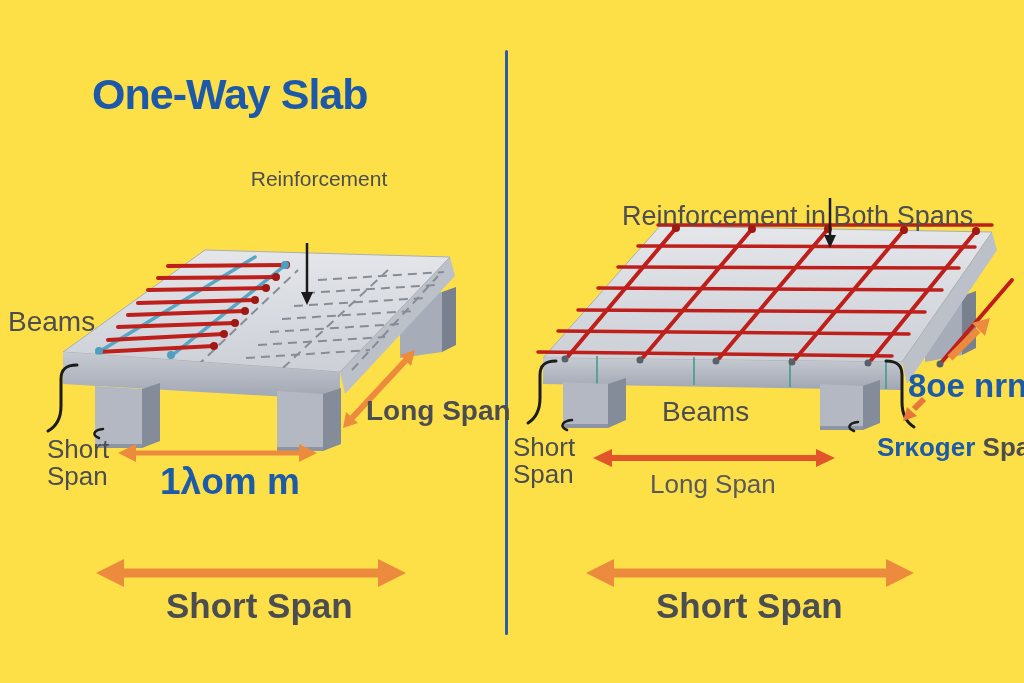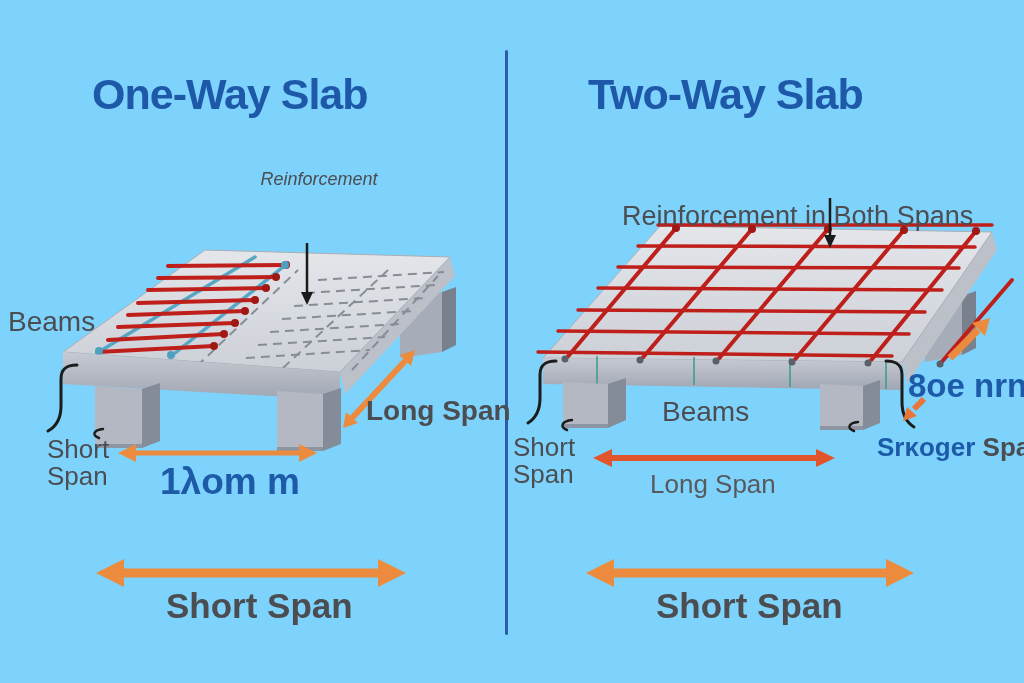--- a/index.html
+++ b/index.html
@@ -1,17 +1,17 @@
 <!DOCTYPE html>
 <html><head>
 <meta charset="utf-8">
 <style>
   html,body{margin:0;padding:0;background:#ffffff;}
   .canvas{
-    position:relative;width:1024px;height:683px;background:#7dd3fc;overflow:hidden;
+    position:relative;width:1024px;height:683px;background:#fde047;overflow:hidden;
     font-family:"Liberation Sans", sans-serif;
   }
   .abs{position:absolute;}
   .title{font-size:43px;font-weight:700;letter-spacing:-1px;color:#1e59a9;white-space:nowrap;}
   .label{color:#4b4d51;}
   .blue-note{color:#1d5ba9;font-weight:700;white-space:nowrap;}
   .divider{position:absolute;left:505px;top:50px;width:3px;height:585px;background:#2d5ca6;border-radius:2px;}
   svg{display:block;}
   .nowrap{white-space:nowrap;}
 </style>
@@ -206,38 +206,37 @@
       <line x1="608" y1="573" x2="892" y2="573" stroke="#ec8b3e" stroke-width="9"></line>
       <polygon points="586,573 614,559 614,587" fill="#ec8b3e"></polygon>
       <polygon points="914,573 886,559 886,587" fill="#ec8b3e"></polygon>
     </g>
   </svg>
 
   <div class="divider"></div>
 
   <div class="abs title" style="left:92px;top:70px;">One-Way Slab</div>
 
-  <div class="abs label" style="left:203px;top:162px;width:232px;text-align:center;font-size:18px;line-height:34px;font-style:italic;">
+  <div class="abs label" style="left:203px;top:162px;width:232px;text-align:center;font-size:21px;line-height:34px;">
     <div>Reinforcement</div>
   </div>
 
   <div class="abs label nowrap" style="left:8px;top:306px;font-size:28px;">Beams</div>
 
   <div class="abs label" style="left:47px;top:436px;font-size:26px;line-height:27px;">
     <div>Short</div>
     <div>Span</div>
   </div>
 
   <div class="abs label nowrap" style="left:366px;top:395px;font-size:28px;font-weight:600;">Long Span</div>
 
   <div class="abs blue-note" style="left:160px;top:461px;font-size:37px;">1λom m</div>
 
   <div class="abs label nowrap" style="left:166px;top:586px;font-size:35px;font-weight:700;">Short Span</div>
 
-  <div class="abs title" style="left:588px;top:70px;">Two-Way Slab</div>
 
   <div class="abs label nowrap" style="left:622px;top:160px;font-size:27px;margin-top:41px;">Reinforcement in Both Spans</div>
 
   <div class="abs label nowrap" style="left:662px;top:396px;font-size:28px;">Beams</div>
 
   <div class="abs label" style="left:513px;top:434px;font-size:26px;line-height:27px;">
     <div>Short</div>
     <div>Span</div>
   </div>
 

